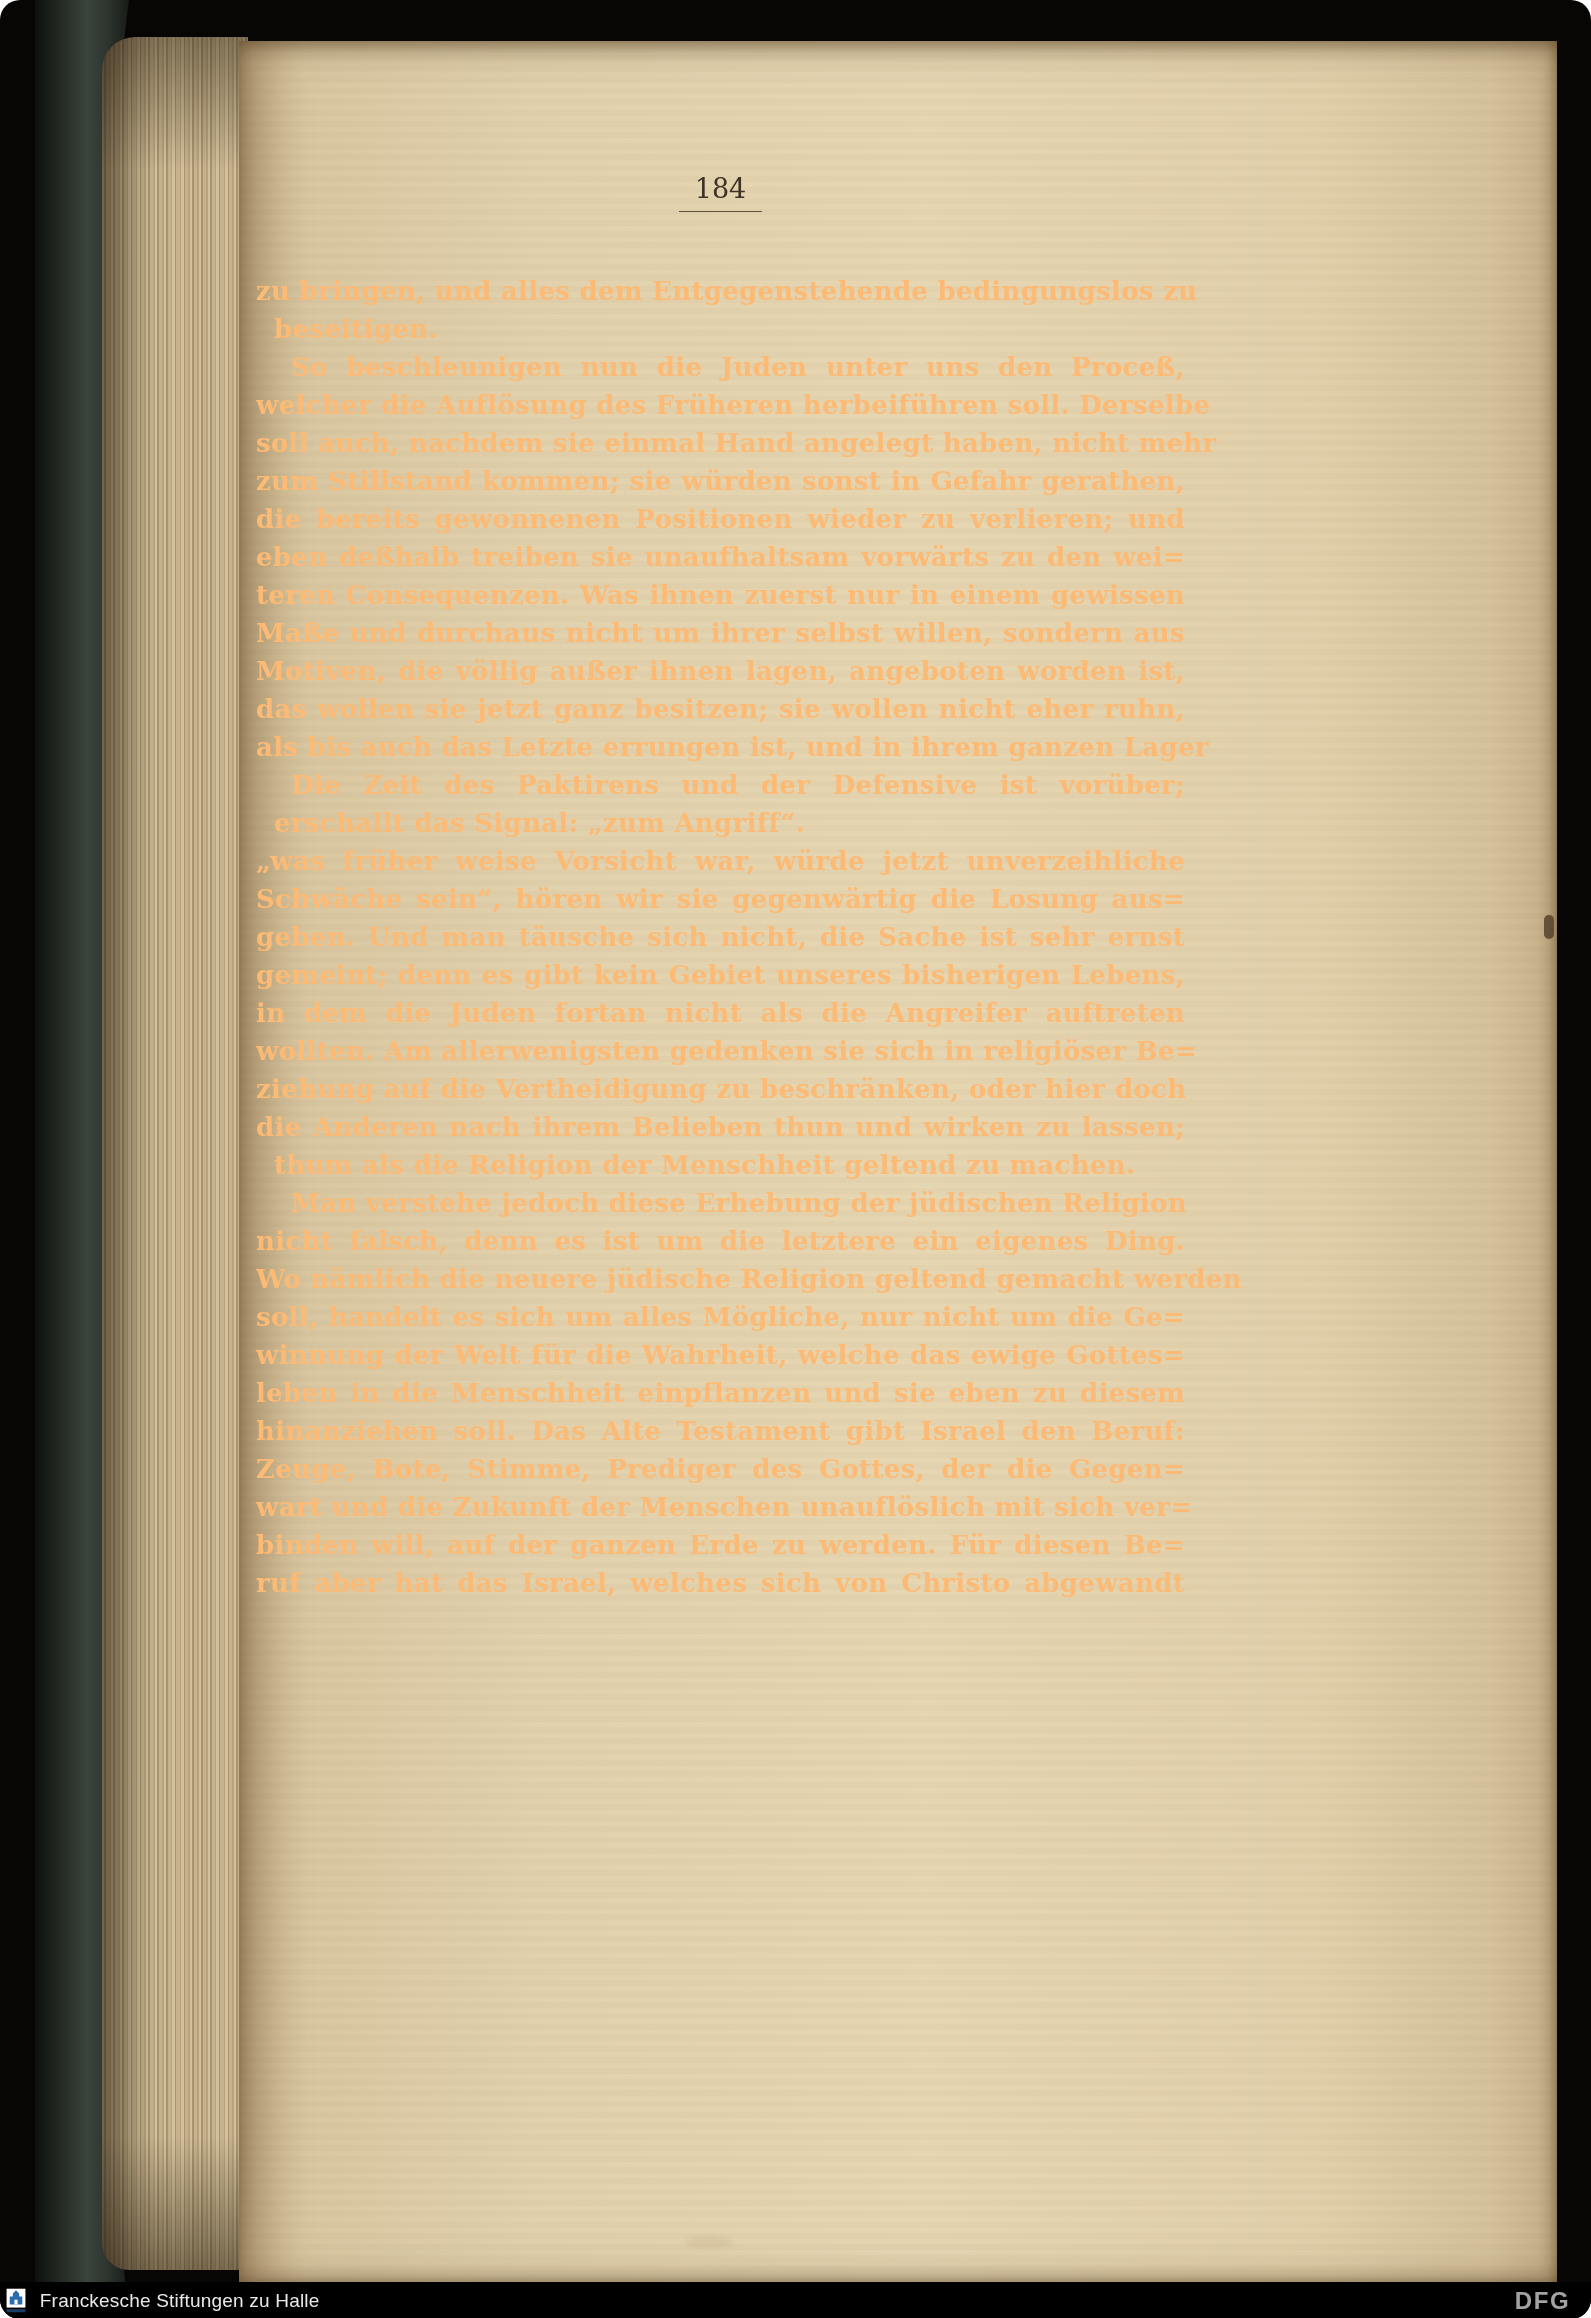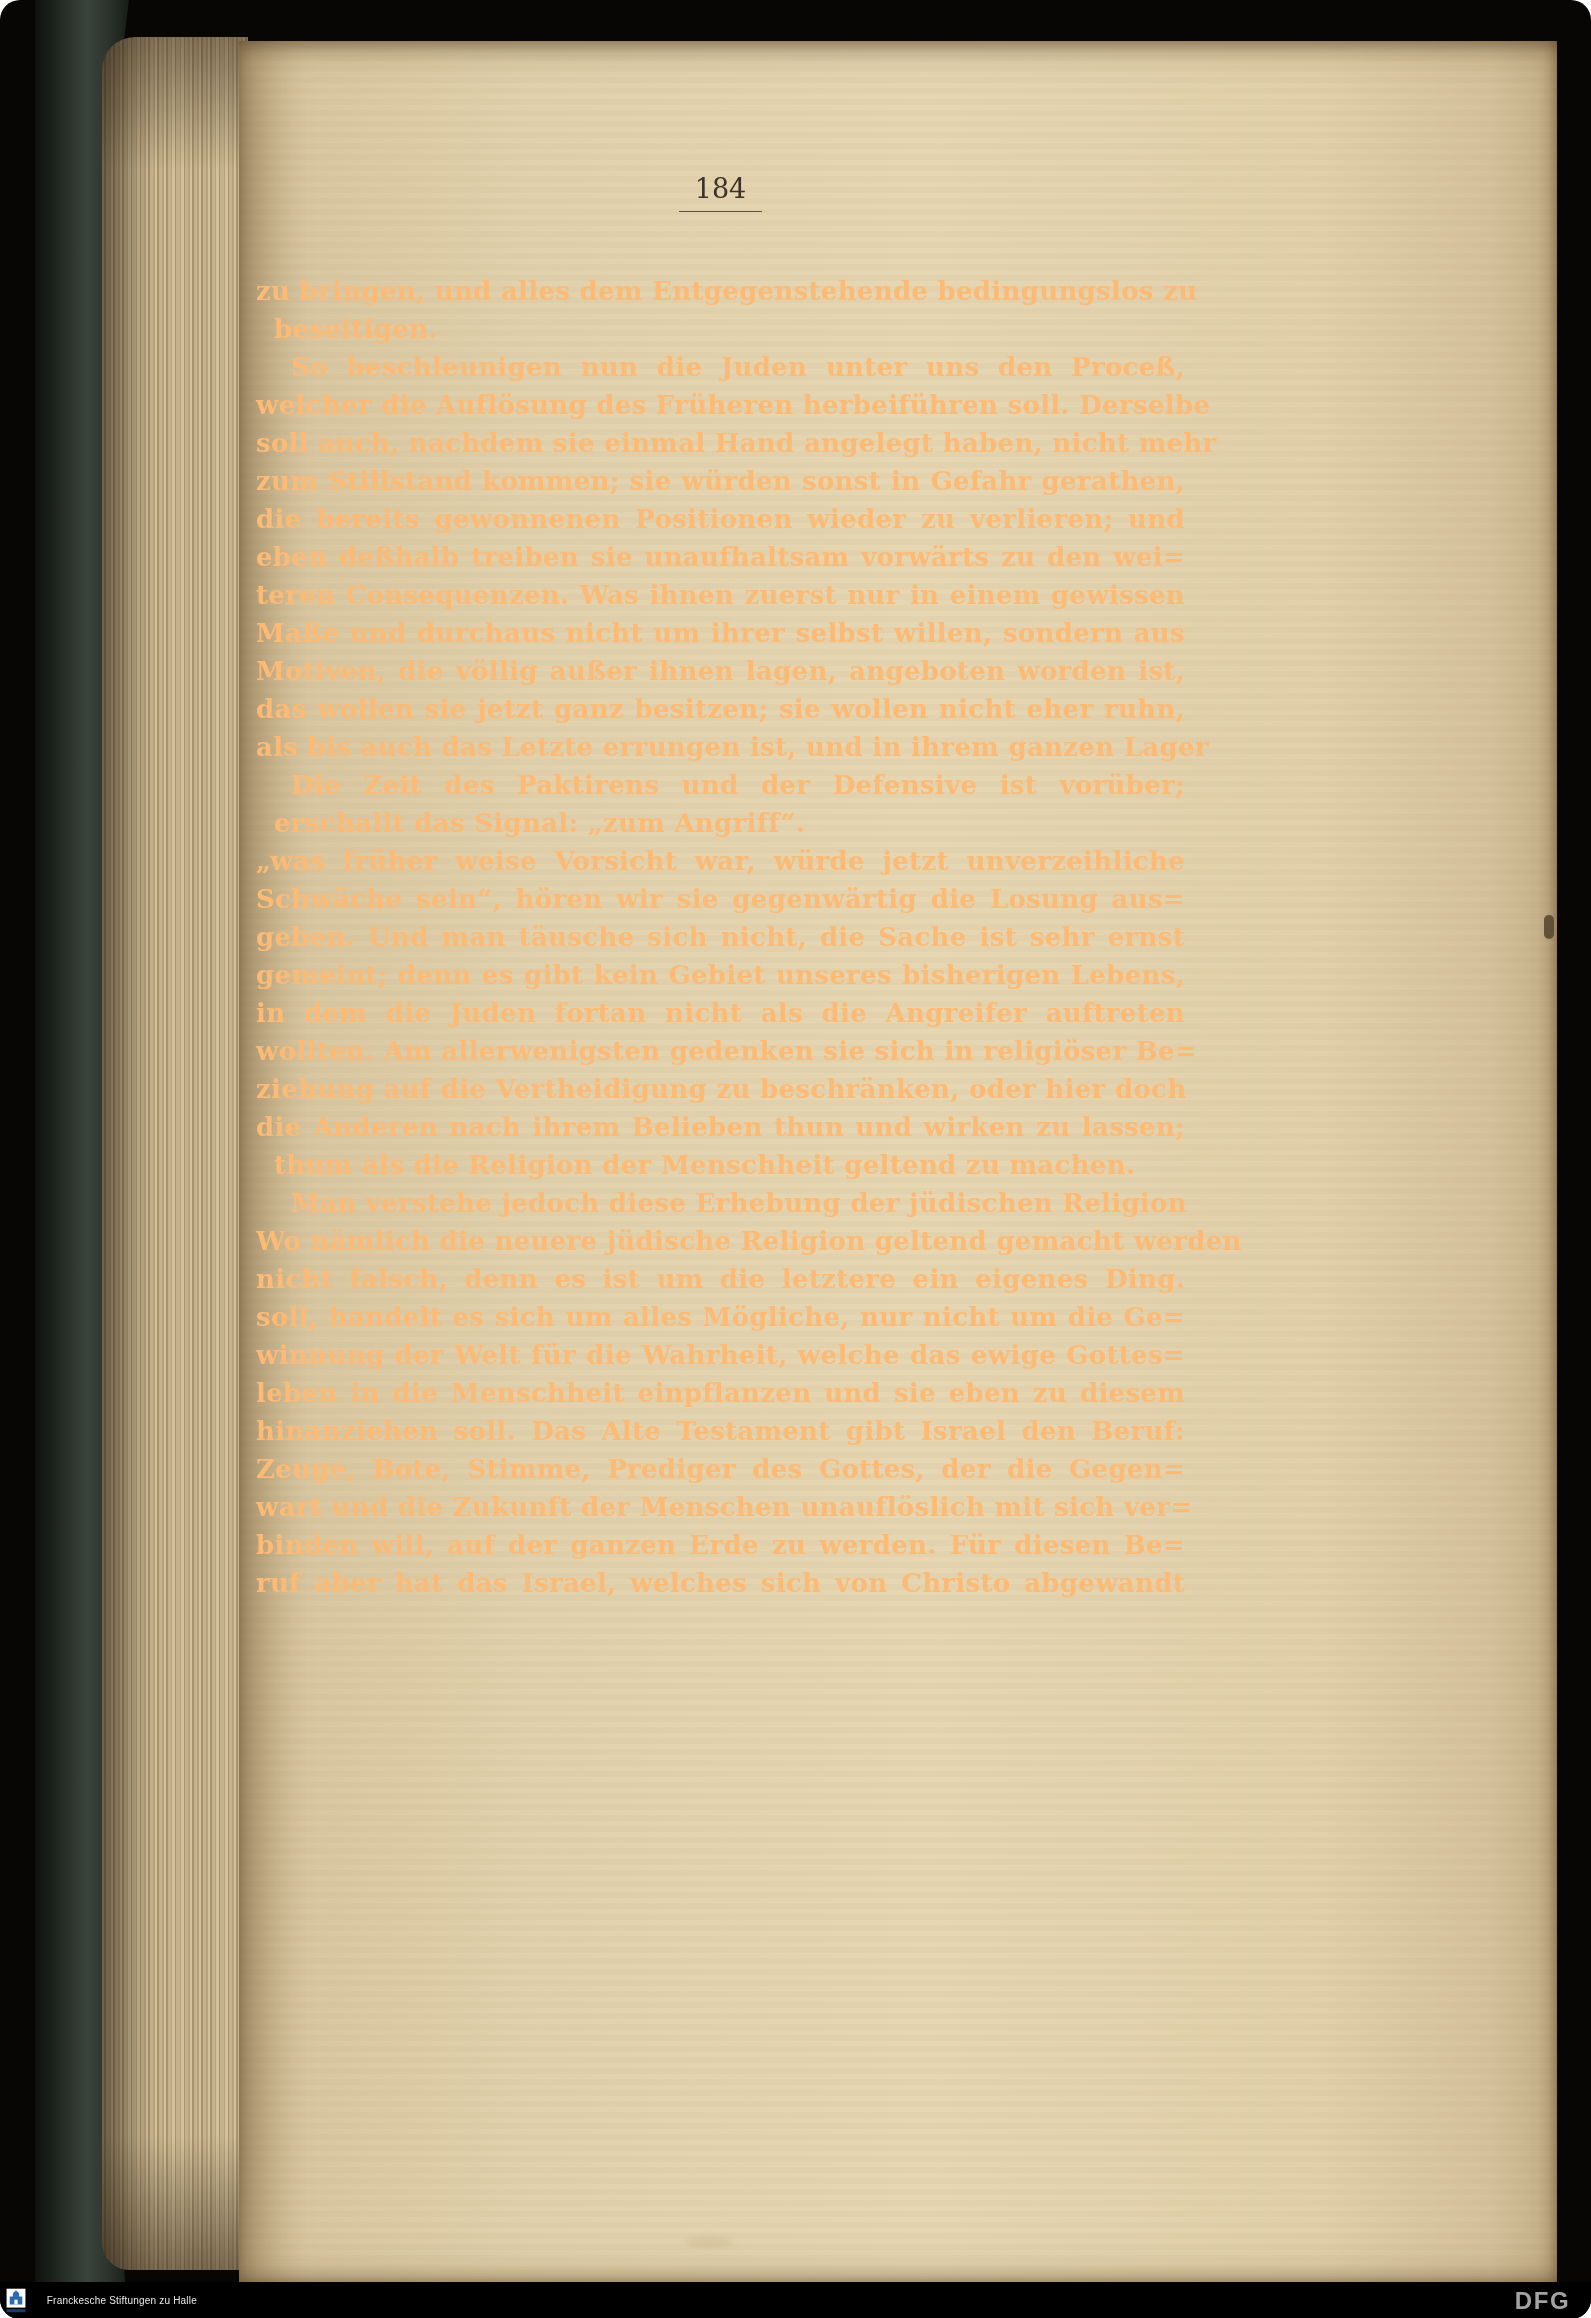--- a/index.html
+++ b/index.html
@@ -57,21 +57,21 @@
   .stain { position:absolute; border-radius:50%; pointer-events:none; }
   .stain.s1 { left:1544px; top:915px; width:9.5px; height:24px; background:#55432c; border-radius:4.8px; opacity:.85; }
   .stain.s3 { left:446px; top:2196px; width:48px; height:11px; background:#cdbb94; opacity:.5; filter:blur(2.4px); }
   
   .footer {
     position:absolute; left:0; bottom:0; width:1591px; height:37px;
     background:#000; display:flex; align-items:center;
     font-family:"Liberation Sans", sans-serif;
   }
   .footer-logo { margin-left:4.8px; width:24px; height:29px; display:flex; align-items:center; }
-  .footer-text { margin-left:18px; color:#e9e9e9; font-size:10px; letter-spacing:0.2px; }
+  .footer-text { margin-left:11px; color:#e9e9e9; font-size:19px; letter-spacing:0.2px; }
   .dfg {
     margin-left:auto; margin-right:20.7px; color:#a3a3a3;
     font-size:24px; font-weight:bold; letter-spacing:1.6px;
     font-family:"Liberation Sans", sans-serif;
     text-align:center;
   }
 </style>
 </head>
 <body>
 
@@ -112,22 +112,22 @@
       <div class="line">„was früher weise Vorsicht war, würde jetzt unverzeihliche</div>
       <div class="line">Schwäche sein“, hören wir sie gegenwärtig die Losung aus=</div>
       <div class="line">geben. Und man täusche sich nicht, die Sache ist sehr ernst</div>
       <div class="line">gemeint; denn es gibt kein Gebiet unseres bisherigen Lebens,</div>
       <div class="line">in dem die Juden fortan nicht als die Angreifer auftreten</div>
       <div class="line">wollten. Am allerwenigsten gedenken sie sich in religiöser Be=</div>
       <div class="line">ziehung auf die Vertheidigung zu beschränken, oder hier doch</div>
       <div class="line">die Anderen nach ihrem Belieben thun und wirken zu lassen;</div>
       <div class="line end">thum als die Religion der Menschheit geltend zu machen.</div>
       <div class="line indent">Man verstehe jedoch diese Erhebung der jüdischen Religion</div>
+      <div class="line">nicht falsch, denn es ist um die letztere ein eigenes Ding.</div>
       <div class="line">Wo nämlich die neuere jüdische Religion geltend gemacht werden</div>
-      <div class="line">nicht falsch, denn es ist um die letztere ein eigenes Ding.</div>
       <div class="line">soll, handelt es sich um alles Mögliche, nur nicht um die Ge=</div>
       <div class="line">winnung der Welt für die Wahrheit, welche das ewige Gottes=</div>
       <div class="line">leben in die Menschheit einpflanzen und sie eben zu diesem</div>
       <div class="line">hinanziehen soll. Das Alte Testament gibt Israel den Beruf:</div>
       <div class="line">Zeuge, Bote, Stimme, Prediger des Gottes, der die Gegen=</div>
       <div class="line">wart und die Zukunft der Menschen unauflöslich mit sich ver=</div>
       <div class="line">binden will, auf der ganzen Erde zu werden. Für diesen Be=</div>
       <div class="line">ruf aber hat das Israel, welches sich von Christo abgewandt</div>
     </div>
 

